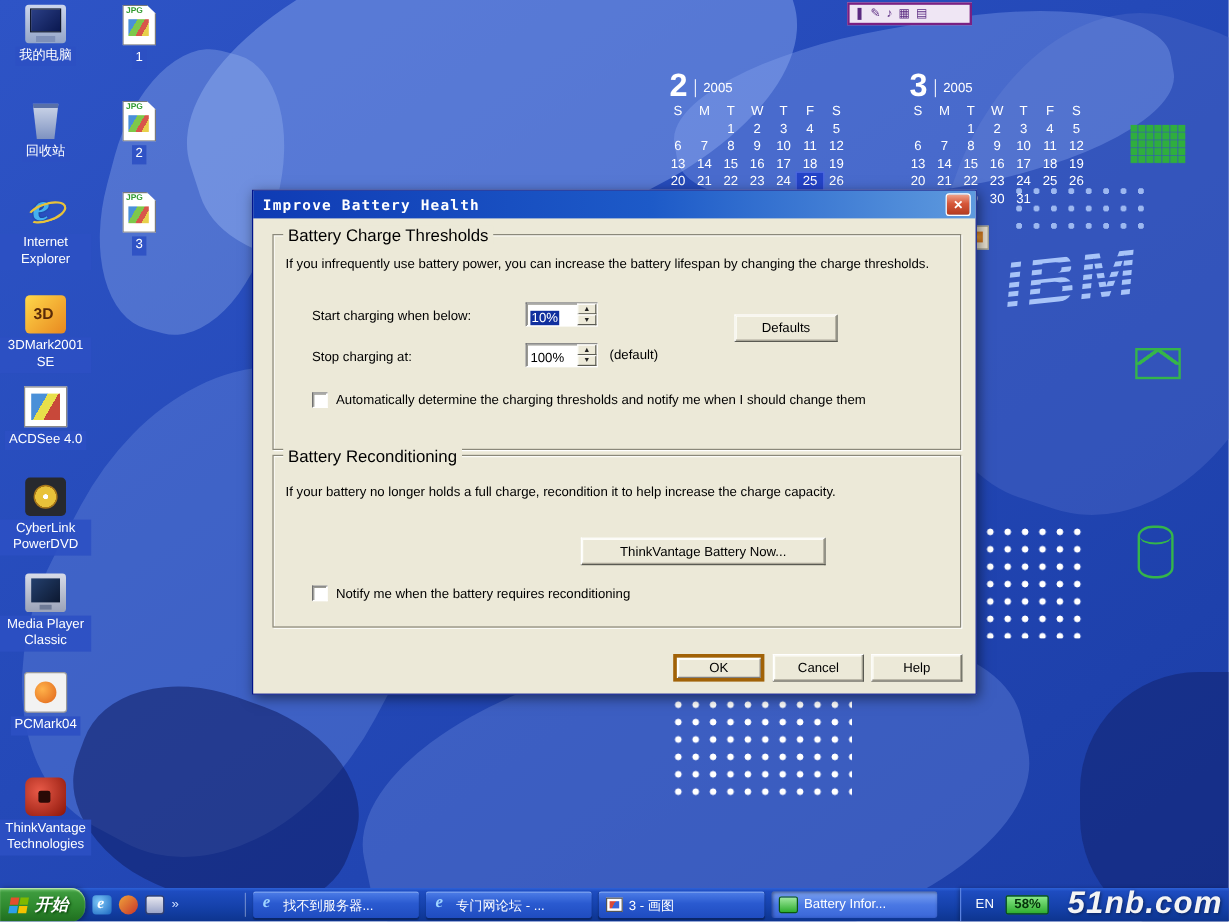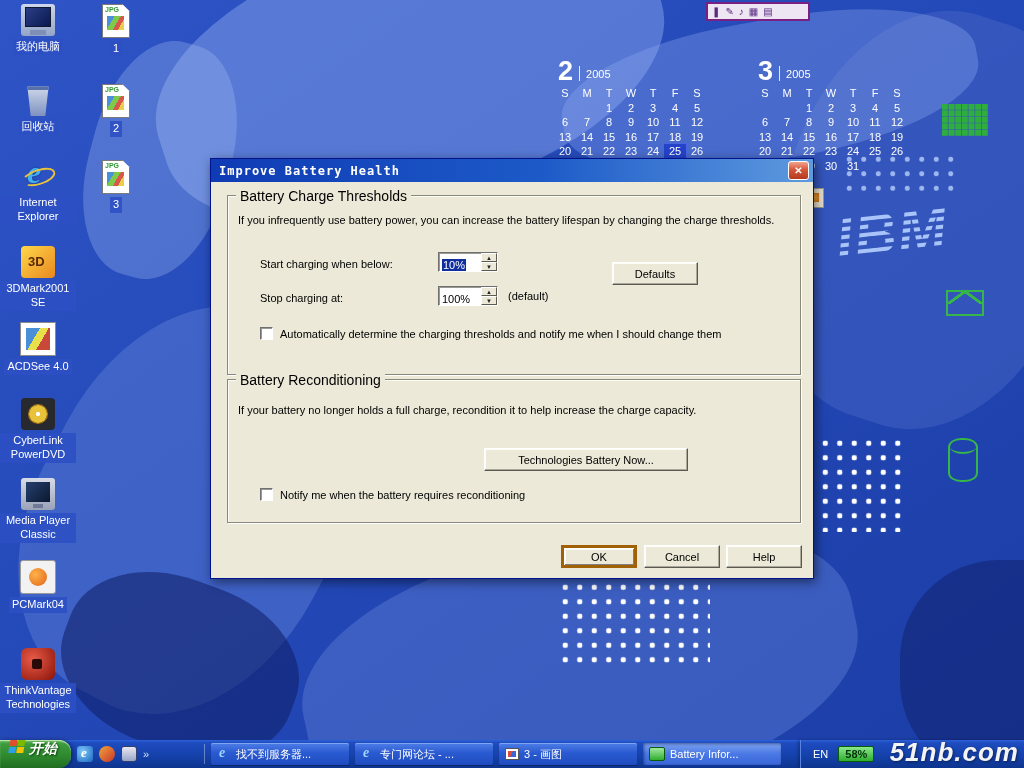--- a/index.html
+++ b/index.html
@@ -100,21 +100,21 @@
   .spin-btns{width:16px;display:flex;flex-direction:column}
   .spin-up,.spin-dn{flex:1;background:#ece9d8;border:1px solid;border-color:#fff #5a5a52 #5a5a52 #fff;
     display:flex;align-items:center;justify-content:center;cursor:pointer}
   .spin-up::after{content:"▲";font-size:6px;color:#222}
   .spin-dn::after{content:"▼";font-size:6px;color:#222}
   .cb{position:absolute;width:13px;height:13px;background:#fff;border:1px solid;border-color:#707070 #fff #fff #707070;
     box-shadow:inset 1px 1px 0 #9a9a92;cursor:pointer;box-sizing:border-box}
   
   .taskbar{position:absolute;left:0;bottom:0;width:1024px;height:28px;z-index:20;display:flex;align-items:center;
     background:linear-gradient(#2c61d8 0%,#1e4cc0 10%,#1440a8 60%,#0d348e 100%)}
-  .start{height:28px;border-radius:0 12px 12px 0;display:flex;gap:6px;padding:0 14px 0 8px;cursor:pointer;
+  .start{height:28px;border-radius:0 12px 12px 0;display:flex;align-items:center;gap:6px;padding:0 14px 0 8px;cursor:pointer;
     background:linear-gradient(#6cc26a 0%,#3d9a3d 14%,#2f8a2f 55%,#1f6e1f 100%);
     color:#fff;font:bold italic 14px "Liberation Sans",sans-serif;text-shadow:1px 1px 2px #063f06;
     box-shadow:inset 0 1px 1px #bfe8b0,2px 0 4px rgba(0,0,0,.35)}
   .flag{display:grid;grid-template-columns:7px 7px;grid-auto-rows:6px;gap:1px;transform:skewX(-10deg)}
   .flag i{display:block}
   .flag i:nth-child(1){background:#e34f2c}.flag i:nth-child(2){background:#7eb900}
   .flag i:nth-child(3){background:#2e9fe8}.flag i:nth-child(4){background:#f3c200}
   .ql{display:flex;align-items:center;gap:6px;width:118px;padding:0 6px}
   .qicon{width:16px;height:16px;border-radius:3px;cursor:pointer;position:relative}
   .q-ie{background:radial-gradient(circle at 35% 35%,#7ec8f8,#1a66c0)}
@@ -358,21 +358,21 @@
       </div>
       <span class="t11" style="left:280px;top:94px">(default)</span>
       <div class="btn" style="left:384px;top:66px;width:86px">Defaults</div>
       <span class="cb" style="left:32px;top:131px"></span>
       <span class="t11" style="left:52px;top:132px">Automatically determine the charging thresholds and notify me when I should change them</span>
     </div>
 
     <div class="grp" style="left:16px;top:220px;width:572px;height:142px">
       <span class="grp-title">Battery Reconditioning</span>
       <span class="t11" style="left:10px;top:24px">If your battery no longer holds a full charge, recondition it to help increase the charge capacity.</span>
-      <div class="btn" style="left:256px;top:68px;width:204px">Technologies Battery Now...</div>
+      <div class="btn" style="left:256px;top:68px;width:204px">ThinkVantage Battery Now...</div>
       <span class="cb" style="left:32px;top:108px"></span>
       <span class="t11" style="left:52px;top:109px">Notify me when the battery requires reconditioning</span>
     </div>
 
     <div class="btn btn-default" style="left:350px;top:386px;width:76px">OK</div>
     <div class="btn" style="left:433px;top:386px;width:76px">Cancel</div>
     <div class="btn" style="left:515px;top:386px;width:76px">Help</div>
   </div>
 
   <div class="taskbar">

